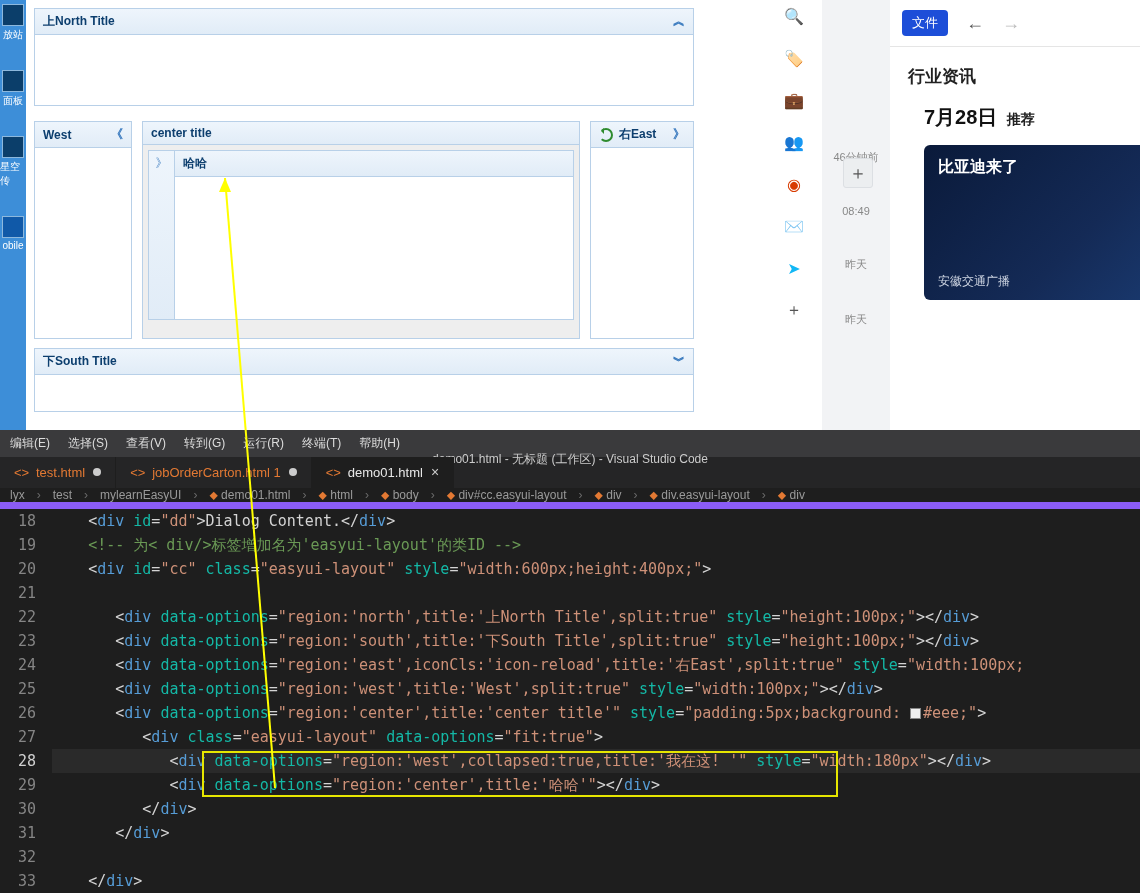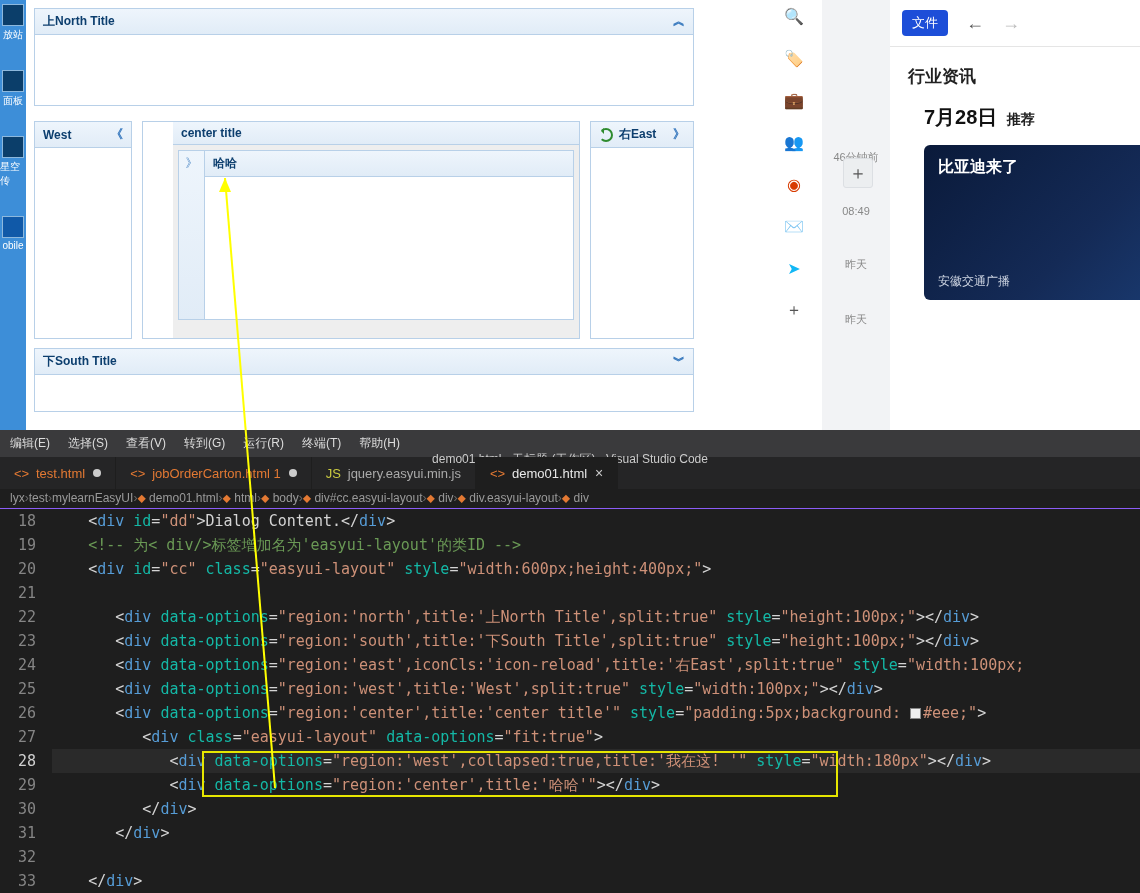--- a/index.html
+++ b/index.html
@@ -97,21 +97,21 @@
     font-size: 12px;
     display:flex; align-items:center;
     gap:6px;
   }
   .eui-header .tool {
     margin-left:auto; color:#3b7bbf; font-size:12px;
     cursor:pointer;
   }
   .eui-north { left:0; top:0; width:660px; height:98px; }
   .eui-west { left:0; top:113px; width:98px; height:218px; }
-  .eui-center { left:108px; top:113px; width:438px; height:218px;padding-left:30px; }
+  .eui-center { left:108px; top:113px; width:438px; height:218px; }
   .eui-east { left:556px; top:113px; width:104px; height:218px; }
   .eui-south { left:0; top:340px; width:660px; height:64px; }
   .eui-body { flex:1; padding:5px; background:#eee; }
 
   .eui-inner {
     border:1px solid #b8d0e8;
     height:170px;
     display:flex;
     background:#fff;
   }
@@ -188,26 +188,26 @@
   }
   .vscode .tab .dot {
     width:8px;height:8px;background:#ccc;border-radius:50%;
   }
   .vscode .tab .close { color:#ccc; font-size:14px; }
   .vscode .tab .ficon { width:14px;height:14px; }
   .tab .fn-orange { color:#e37933; }
   .tab .fn-yellow { color:#cbcb41; }
   .vscode .breadcrumb {
     height:22px;
-    display:flex; align-items:center; gap:0;
+    display:flex; align-items:center; gap:12px;
     padding:0 10px;
     color:#9a9a9a;
     font-size:12px;
     background:#1e1e1e;
-    border-bottom:1px solid #8b5cf6;
+    border-bottom:7px solid #8b5cf6;
   }
   .breadcrumb .sep { color:#6a6a6a; }
   .breadcrumb .bicon { color:#e37933; }
   .vscode .editor {
     flex:1;
     display:flex;
     font-family: Consolas, monospace;
     font-size:15px;
   }
   .gutter {
@@ -399,24 +399,20 @@
   <div class="tabbar" id="tabbar">
       <div class="tab">
         <span class="ficon fn-orange">&lt;&gt;</span>
         <span style="color:#e37933">test.html</span>
         <span class="dot"></span>
       </div>
       <div class="tab">
         <span class="ficon fn-orange">&lt;&gt;</span>
         <span style="color:#e37933">jobOrderCarton.html 1</span>
         <span class="dot"></span>
-      </div>
-      <div class="tab">
-        <span class="ficon fn-yellow">JS</span>
-        <span>jquery.easyui.min.js</span>
       </div>
       <div class="tab active">
         <span class="ficon fn-orange">&lt;&gt;</span>
         <span>demo01.html</span>
         <span class="close">×</span>
       </div>
     </div>
   <div class="breadcrumb" id="breadcrumb">
       <span>lyx</span>
       <span class="sep">›</span>

